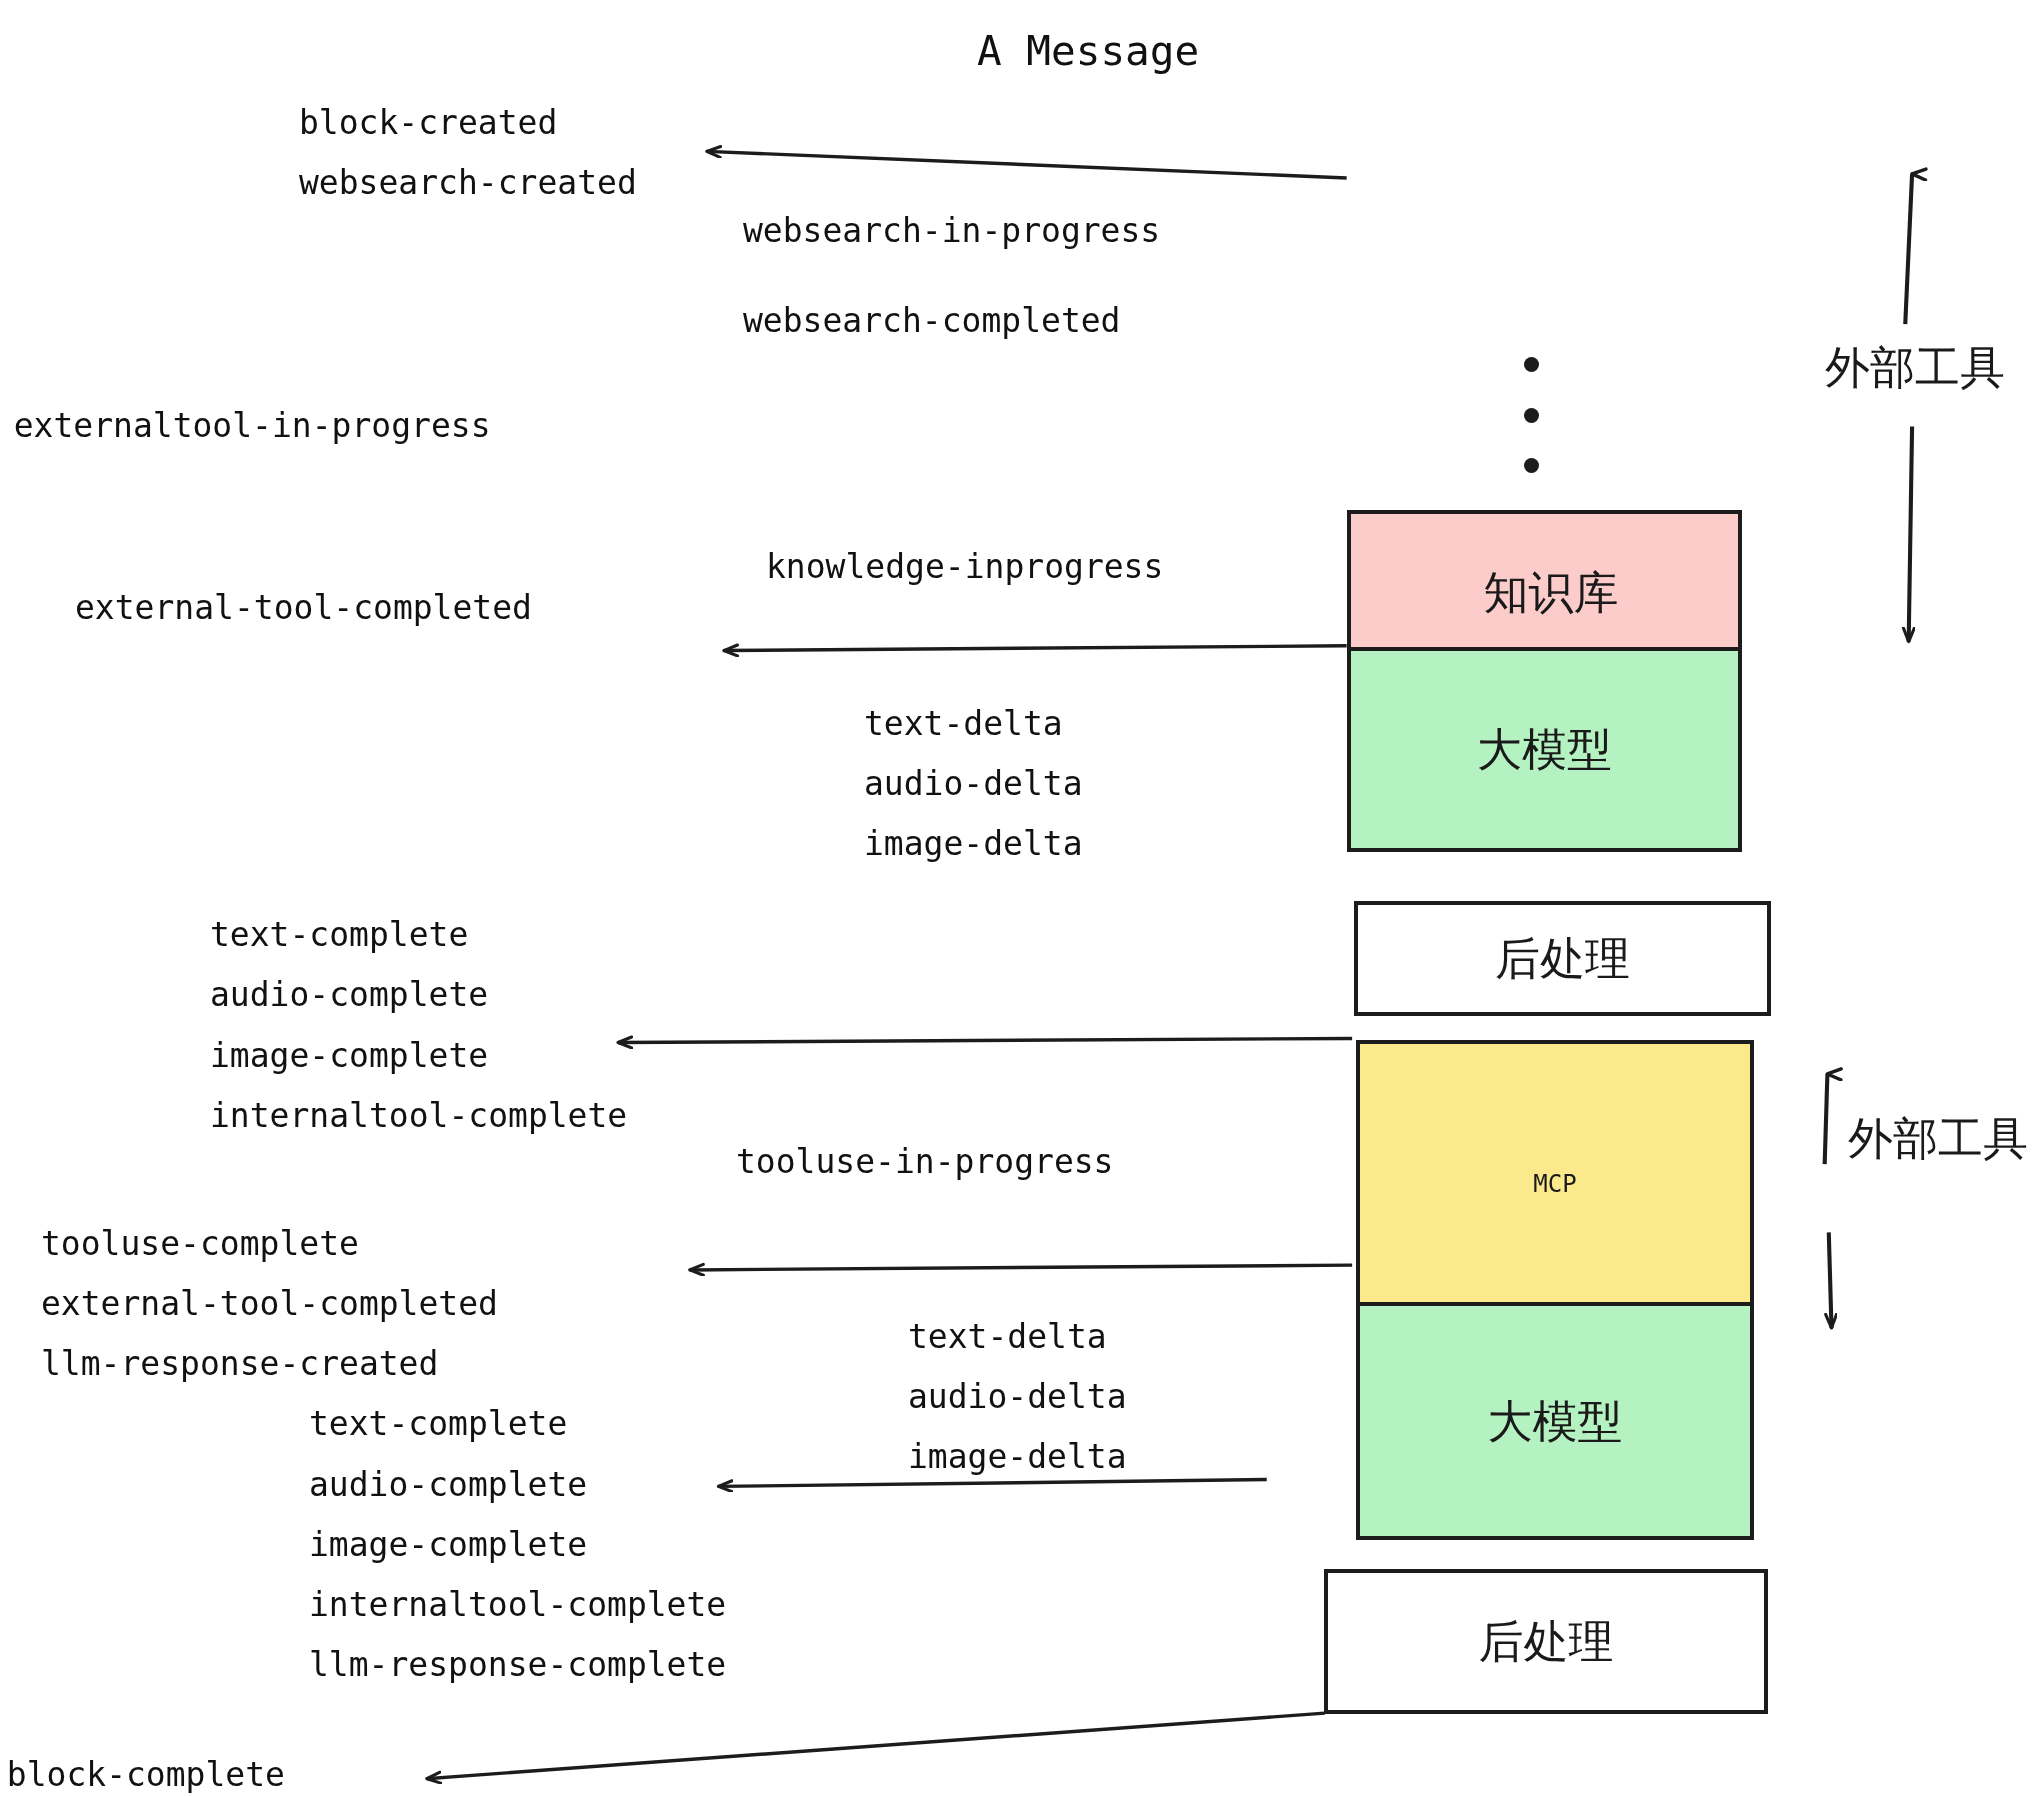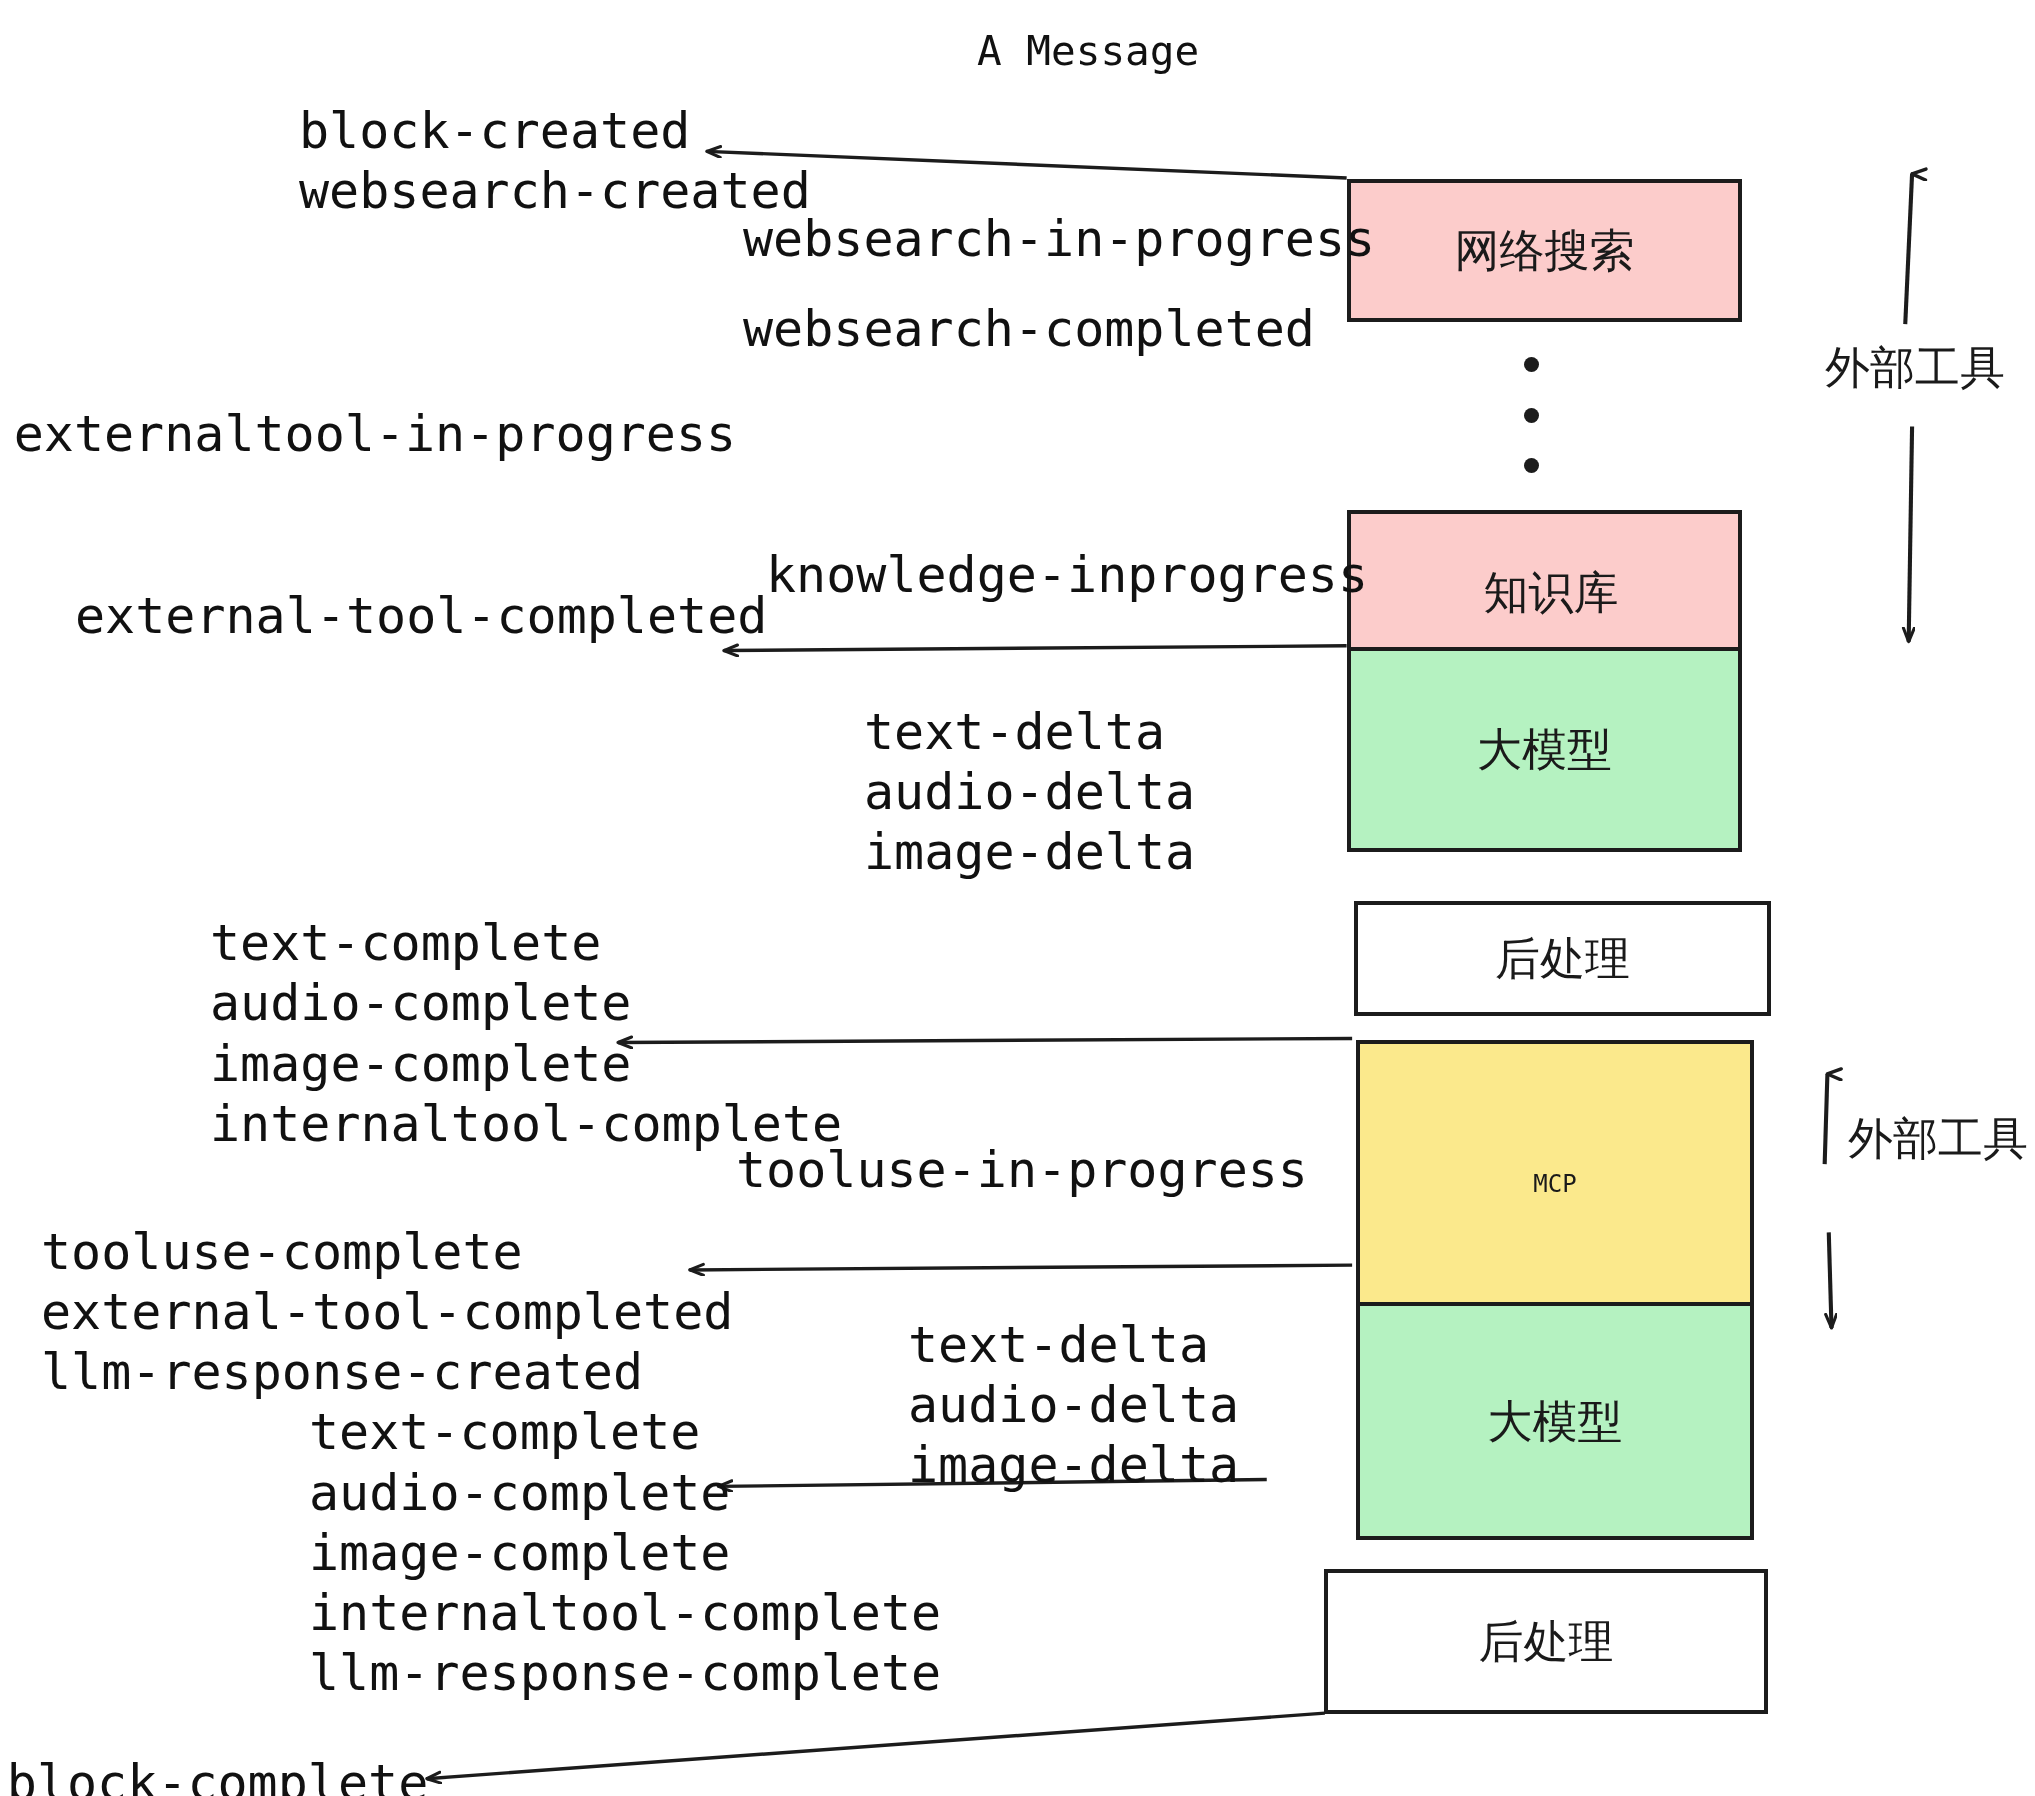--- a/index.html
+++ b/index.html
@@ -12,21 +12,21 @@
     height:1796px;
     background:#ffffff;
     overflow:hidden;
     margin-top:10px;
   }
   .lbl{
     position:absolute;
     white-space:nowrap;
     color:#111111;
     font-family:"DejaVu Sans Mono","Liberation Mono",monospace;
-    font-size:50px;
+    font-size:33px;
     line-height:1;
     letter-spacing:0px;
   }
   .title{
     position:absolute;
     white-space:nowrap;
     color:#111111;
     font-family:"DejaVu Sans Mono","Liberation Mono",monospace;
     font-size:41px;
     line-height:1;
@@ -115,23 +115,20 @@
     </g>
 
     <g>
       <path d="M2672,1690 L2676,1558" stroke="#1c1c1c" stroke-width="6" fill="none" marker-end="url(#ahu)"></path>
       <path d="M2678,1790 L2682,1930" stroke="#1c1c1c" stroke-width="6" fill="none" marker-end="url(#ah)"></path>
     </g>
   </svg>
 
   <div class="title" style="left:977px; top:20.5px;">A Message</div>
 
-  <div class="node" style="left:1347px; top:169px; width:395px; height:143px; background:#fccccb;">
-    <span>网络搜索</span>
-  </div>
 
   <div class="node" style="left:1347px; top:500px; width:395px; height:164px; background:#fccccb;padding-left:13px;">
     <span>知识库</span>
   </div>
 
   <div class="node" style="left:1347px; top:637px; width:395px; height:205px; background:#b5f2c1;">
     <span>大模型</span>
   </div>
 
   <div class="node" style="left:1354px; top:891px; width:417px; height:115px; background:#ffffff;">

